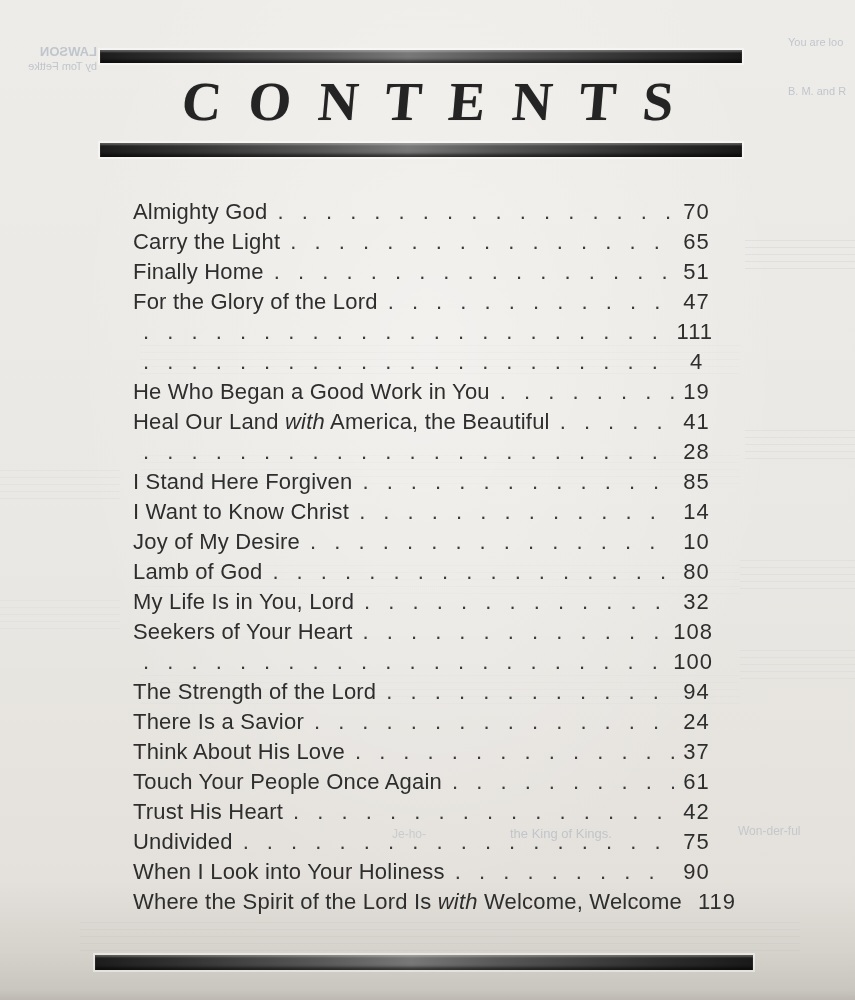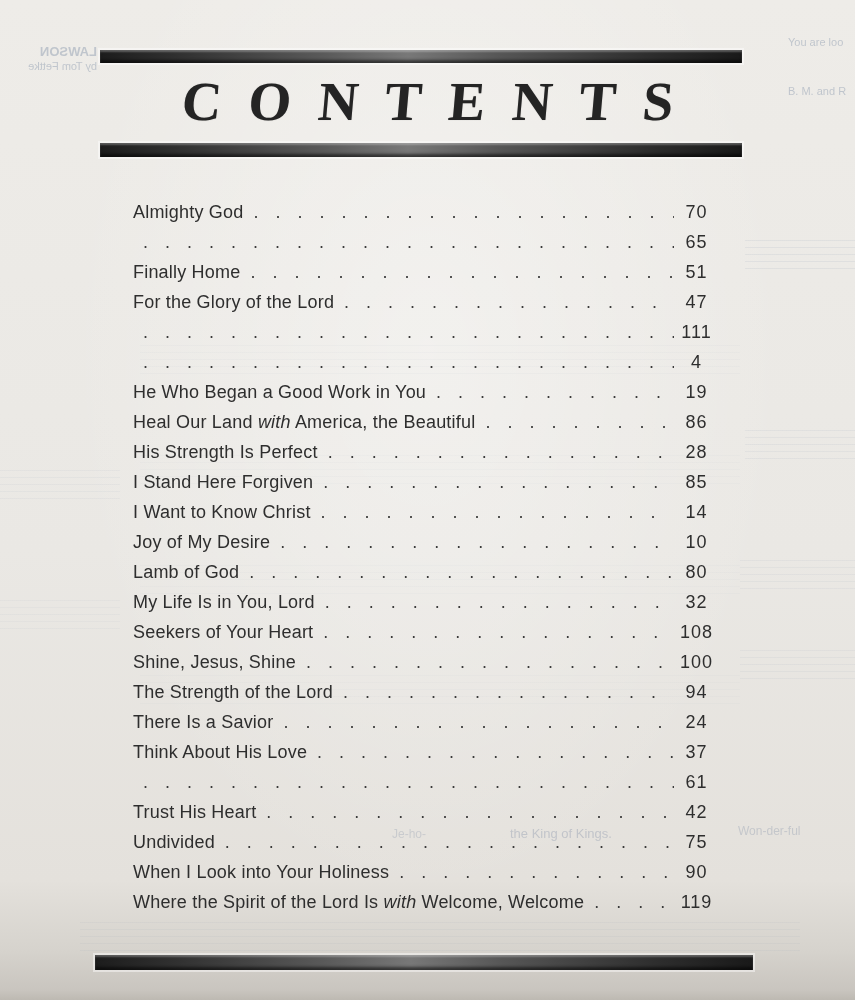--- a/index.html
+++ b/index.html
@@ -39,21 +39,21 @@
     letter-spacing:27px;
     padding-left:27px; 
     color:#242424;
     transform:skewX(-5deg);
     text-shadow:0 0 1px rgba(0,0,0,.25);
   }
 
   
   .toc{
     position:absolute;left:133px;top:197px;width:580px;
-    font-size:18px;line-height:30px;color:#2e2e2e;
+    font-size:22px;line-height:30px;color:#2e2e2e;
   }
   .row{display:flex;align-items:baseline;height:30px;white-space:nowrap;}
   .song{flex:0 0 auto;letter-spacing:.2px;}
   .song i{font-style:italic;}
   .leader{
     flex:1 1 auto;overflow:hidden;white-space:nowrap;
     margin:0 6px 0 10px;
     letter-spacing:6px;color:#3a3a3a;
   }
   .num{flex:0 0 auto;min-width:33px;text-align:center;letter-spacing:1px;}
@@ -100,20 +100,21 @@
   </div>
   <div class="rule mid"></div>
 
   <div class="toc">
       <div class="row">
         <span class="song"><span>Almighty God</span></span>
         <span class="leader">. . . . . . . . . . . . . . . . . . . . . . . . . . . . . . . . . . . . . . . . . . . . . . . . . . . . . . . . . . . . </span>
         <span class="num">70</span>
       </div>
       <div class="row">
+        <span class="song"><span>Carry the Light</span></span>
         <span class="leader">. . . . . . . . . . . . . . . . . . . . . . . . . . . . . . . . . . . . . . . . . . . . . . . . . . . . . . . . . . . . </span>
         <span class="num">65</span>
       </div>
       <div class="row">
         <span class="song"><span>Finally Home</span></span>
         <span class="leader">. . . . . . . . . . . . . . . . . . . . . . . . . . . . . . . . . . . . . . . . . . . . . . . . . . . . . . . . . . . . </span>
         <span class="num">51</span>
       </div>
       <div class="row">
         <span class="song"><span>For the Glory of the Lord</span></span>
@@ -129,24 +130,23 @@
         <span class="num">4</span>
       </div>
       <div class="row">
         <span class="song"><span>He Who Began a Good Work in You</span></span>
         <span class="leader">. . . . . . . . . . . . . . . . . . . . . . . . . . . . . . . . . . . . . . . . . . . . . . . . . . . . . . . . . . . . </span>
         <span class="num">19</span>
       </div>
       <div class="row">
         <span class="song"><span>Heal Our Land </span><i>with</i><span> America, the Beautiful</span></span>
         <span class="leader">. . . . . . . . . . . . . . . . . . . . . . . . . . . . . . . . . . . . . . . . . . . . . . . . . . . . . . . . . . . . </span>
-        <span class="num">86</span>
-      </div>
-      <div class="row">
-        <span class="song"><span>His Strength Is Perfect</span></span>
+        <span class="num">41</span>
+      </div>
+      <div class="row">
         <span class="leader">. . . . . . . . . . . . . . . . . . . . . . . . . . . . . . . . . . . . . . . . . . . . . . . . . . . . . . . . . . . . </span>
         <span class="num">28</span>
       </div>
       <div class="row">
         <span class="song"><span>I Stand Here Forgiven</span></span>
         <span class="leader">. . . . . . . . . . . . . . . . . . . . . . . . . . . . . . . . . . . . . . . . . . . . . . . . . . . . . . . . . . . . </span>
         <span class="num">85</span>
       </div>
       <div class="row">
         <span class="song"><span>I Want to Know Christ</span></span>
@@ -167,40 +167,40 @@
         <span class="song"><span>My Life Is in You, Lord</span></span>
         <span class="leader">. . . . . . . . . . . . . . . . . . . . . . . . . . . . . . . . . . . . . . . . . . . . . . . . . . . . . . . . . . . . </span>
         <span class="num">32</span>
       </div>
       <div class="row">
         <span class="song"><span>Seekers of Your Heart</span></span>
         <span class="leader">. . . . . . . . . . . . . . . . . . . . . . . . . . . . . . . . . . . . . . . . . . . . . . . . . . . . . . . . . . . . </span>
         <span class="num">108</span>
       </div>
       <div class="row">
-        <span class="song"><span>Shine, Jesus, Shine</span></span>
         <span class="leader">. . . . . . . . . . . . . . . . . . . . . . . . . . . . . . . . . . . . . . . . . . . . . . . . . . . . . . . . . . . . </span>
         <span class="num">100</span>
       </div>
       <div class="row">
         <span class="song"><span>The Strength of the Lord</span></span>
         <span class="leader">. . . . . . . . . . . . . . . . . . . . . . . . . . . . . . . . . . . . . . . . . . . . . . . . . . . . . . . . . . . . </span>
         <span class="num">94</span>
       </div>
       <div class="row">
         <span class="song"><span>There Is a Savior</span></span>
         <span class="leader">. . . . . . . . . . . . . . . . . . . . . . . . . . . . . . . . . . . . . . . . . . . . . . . . . . . . . . . . . . . . </span>
         <span class="num">24</span>
       </div>
       <div class="row">
         <span class="song"><span>Think About His Love</span></span>
         <span class="leader">. . . . . . . . . . . . . . . . . . . . . . . . . . . . . . . . . . . . . . . . . . . . . . . . . . . . . . . . . . . . </span>
         <span class="num">37</span>
       </div>
       <div class="row">
+        <span class="song"><span>Touch Your People Once Again</span></span>
         <span class="leader">. . . . . . . . . . . . . . . . . . . . . . . . . . . . . . . . . . . . . . . . . . . . . . . . . . . . . . . . . . . . </span>
         <span class="num">61</span>
       </div>
       <div class="row">
         <span class="song"><span>Trust His Heart</span></span>
         <span class="leader">. . . . . . . . . . . . . . . . . . . . . . . . . . . . . . . . . . . . . . . . . . . . . . . . . . . . . . . . . . . . </span>
         <span class="num">42</span>
       </div>
       <div class="row">
         <span class="song"><span>Undivided</span></span>

